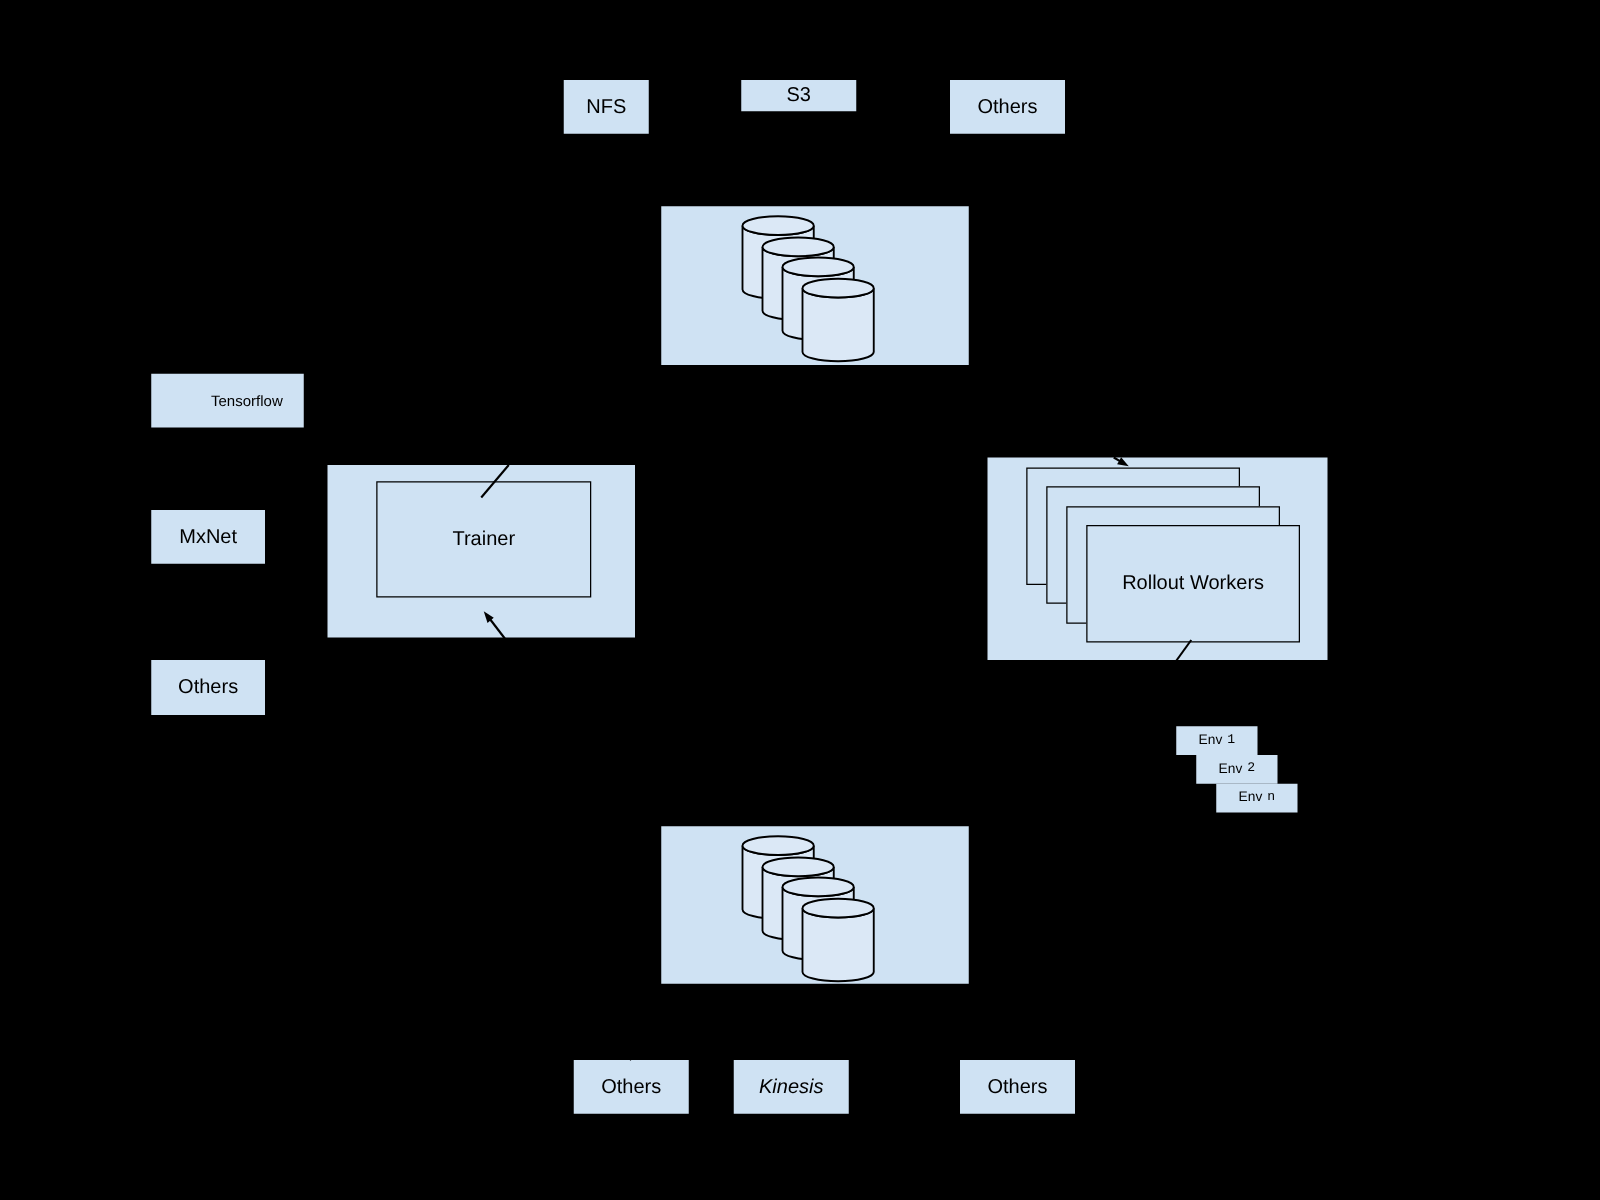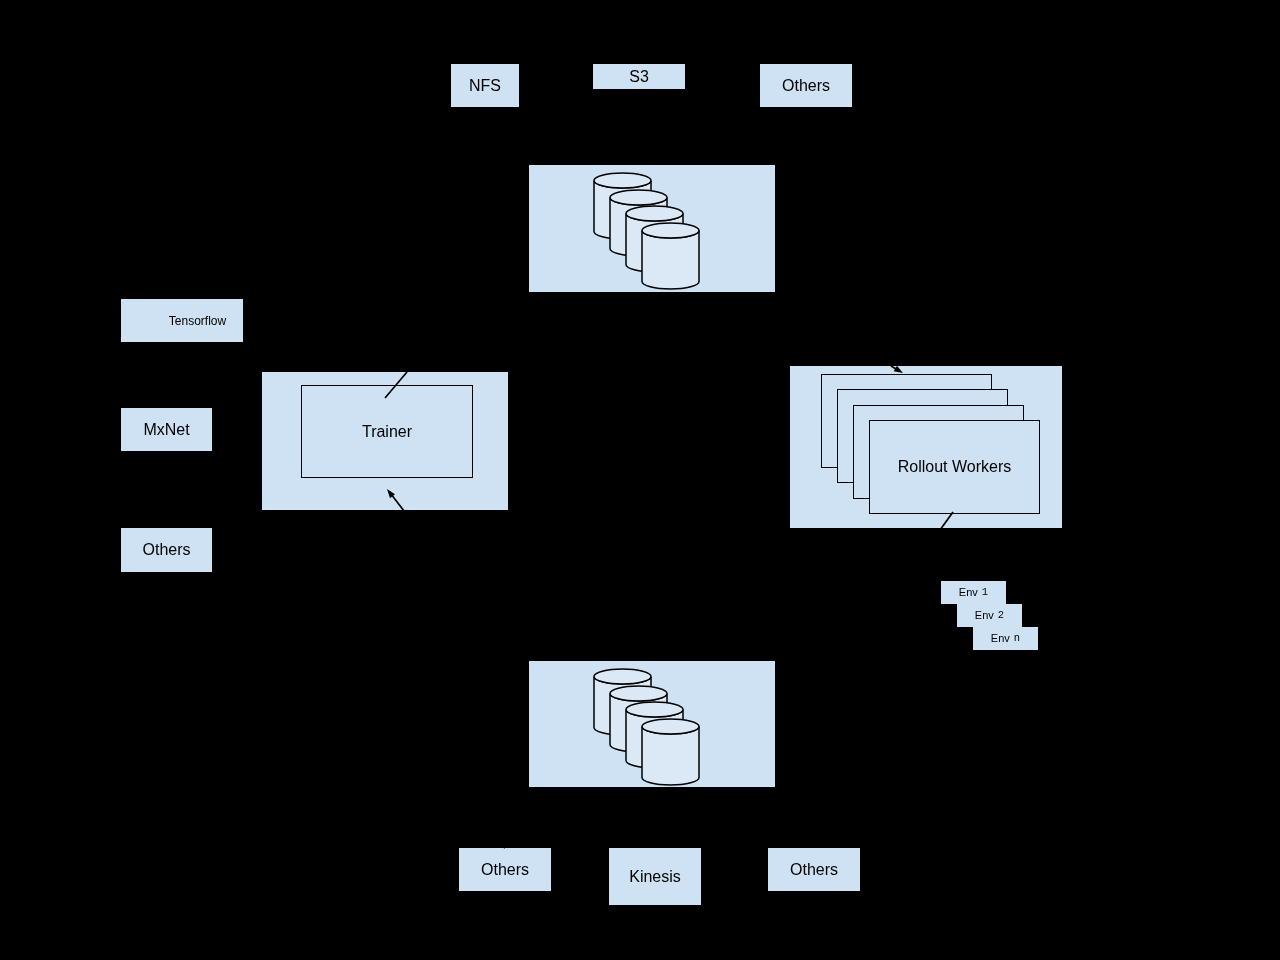--- a/index.html
+++ b/index.html
@@ -111,21 +111,21 @@
       <g class="cans">
         <use href="#can-bottom" x="0" y="0"></use>
         <use href="#can-bottom" x="16" y="17"></use>
         <use href="#can-bottom" x="32" y="33"></use>
         <use href="#can-bottom" x="48" y="50"></use>
       </g>
     </svg>
   </div>
 
   <div class="box" style="left:459px;top:848px;width:92px;height:43px;">Others</div>
-  <div class="box" style="left:609px;top:848px;width:92px;height:57px;">Kinesis</div>
+  <div class="box" style="left:587px;top:848px;width:92px;height:43px;font-style:italic;">Kinesis</div>
   <div class="box" style="left:768px;top:848px;width:92px;height:43px;">Others</div>
 
   <svg class="overlay" width="1280" height="960" viewBox="0 0 1280 960">
     <g stroke="#000000" stroke-width="1.7" fill="none">
       <line x1="407" y1="372" x2="385" y2="398"></line>
       <line x1="404" y1="511" x2="391" y2="494"></line>
       <line x1="891" y1="366" x2="897" y2="369.5"></line>
       <line x1="953" y1="512" x2="940" y2="530"></line>
       <line x1="499" y1="843" x2="505" y2="848"></line>
     </g>

